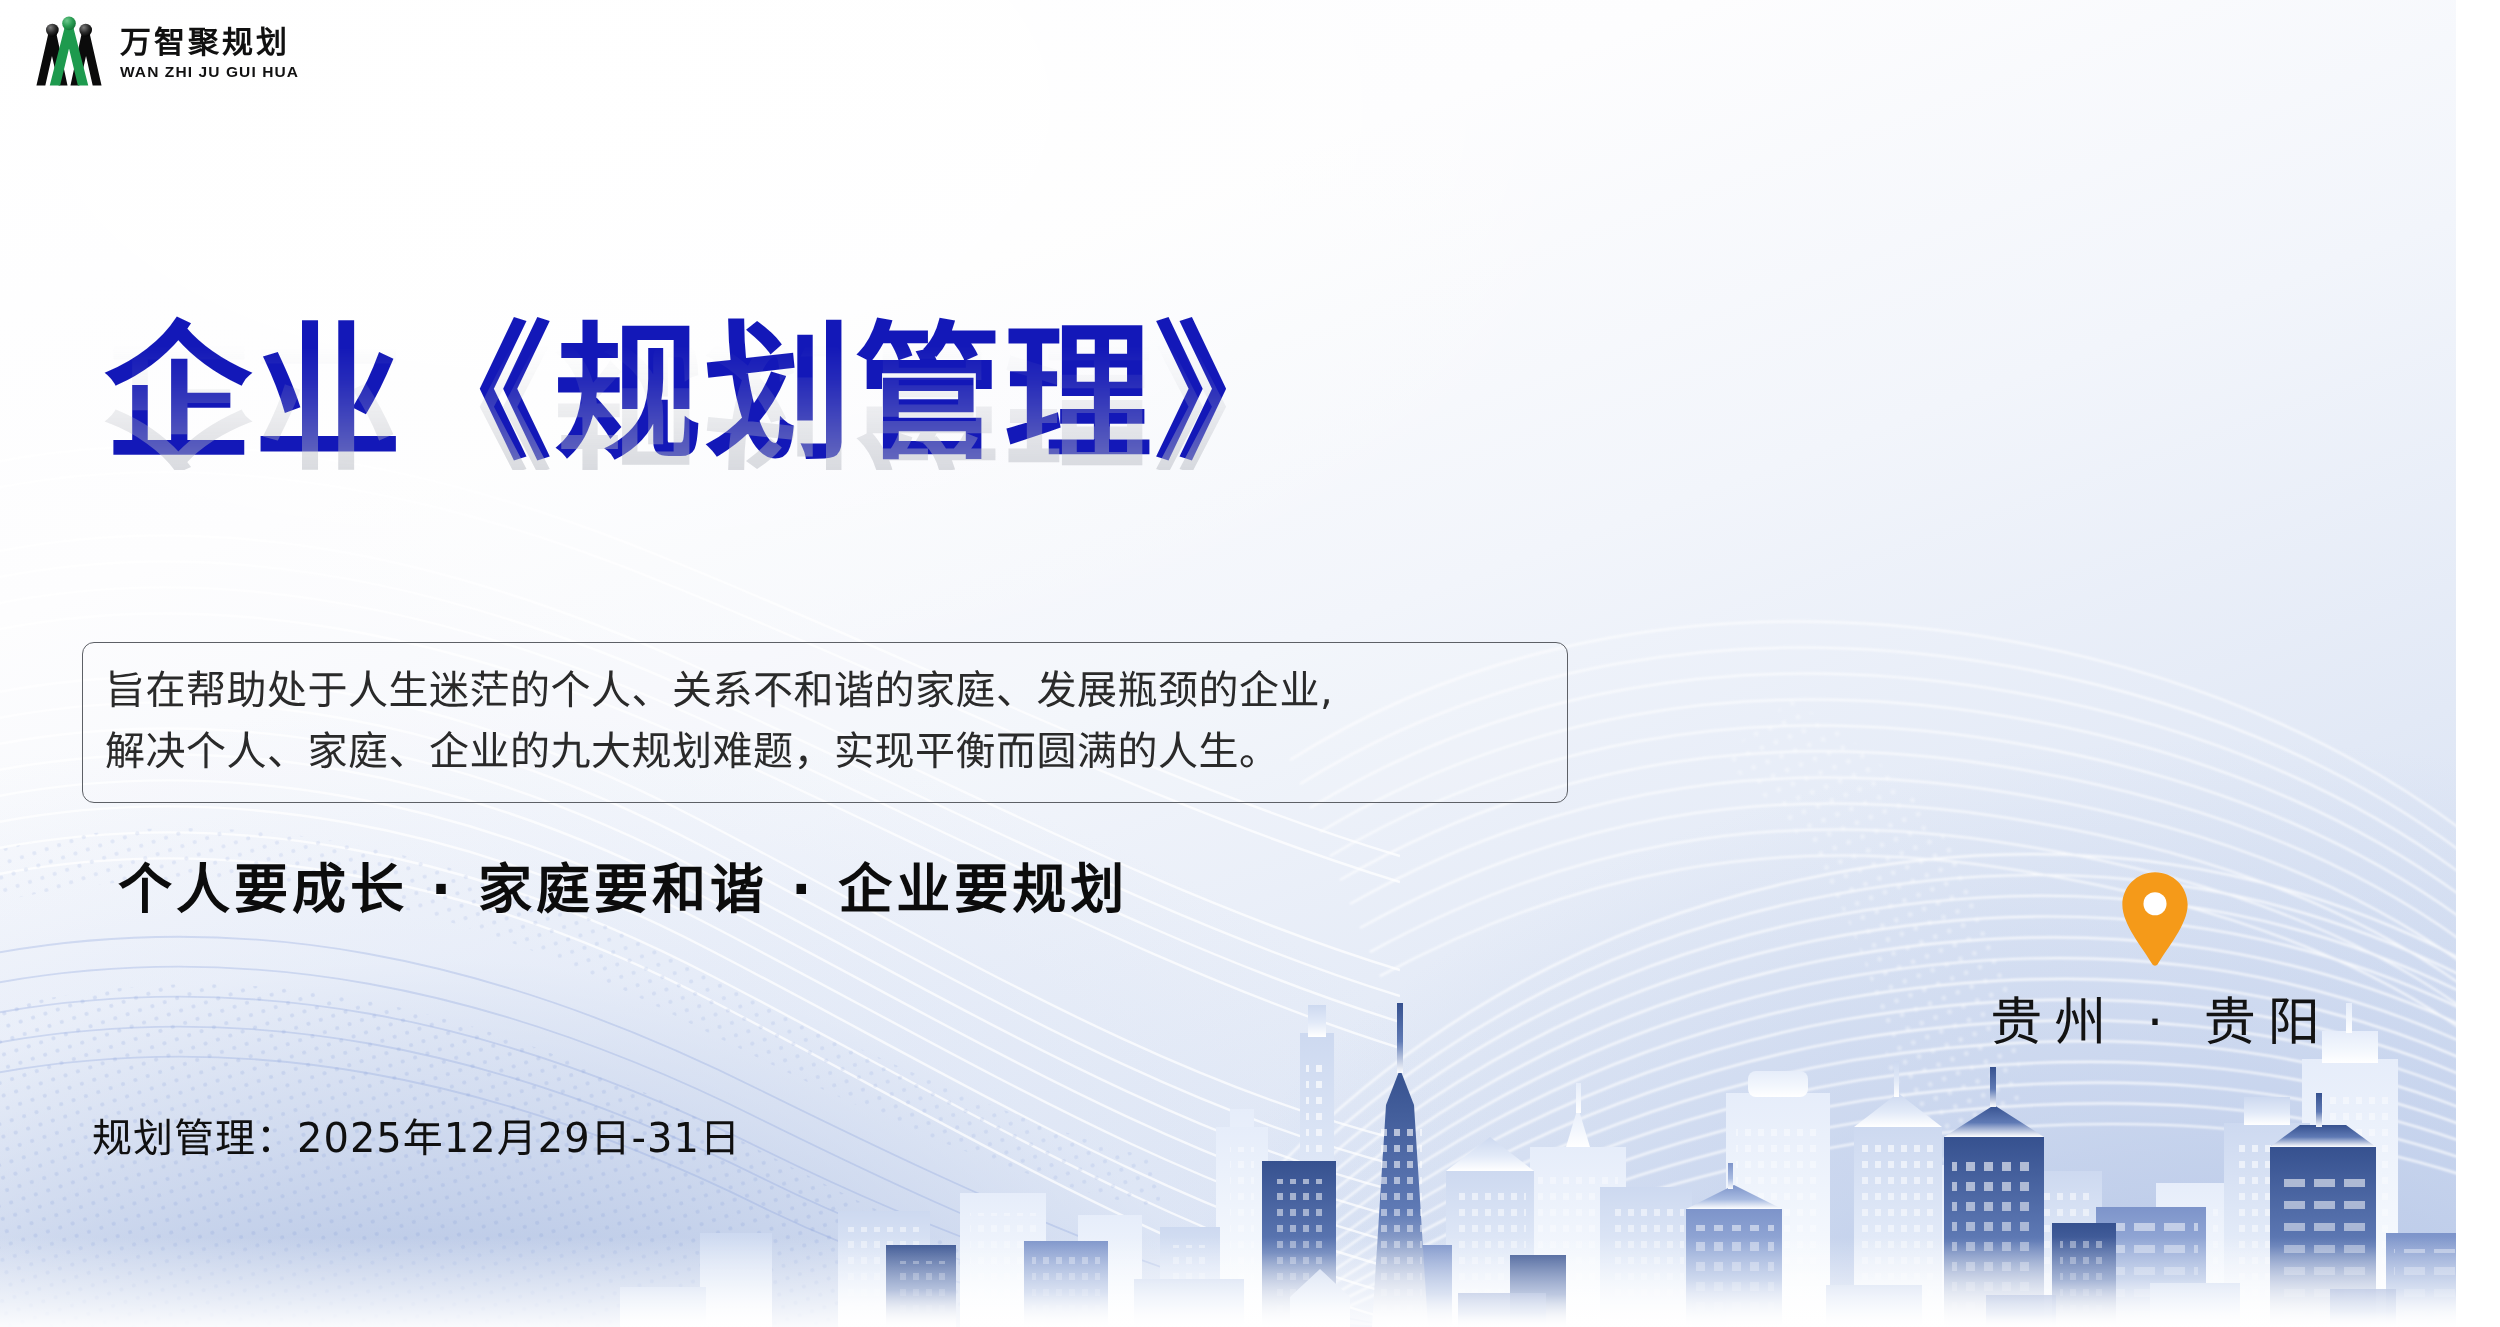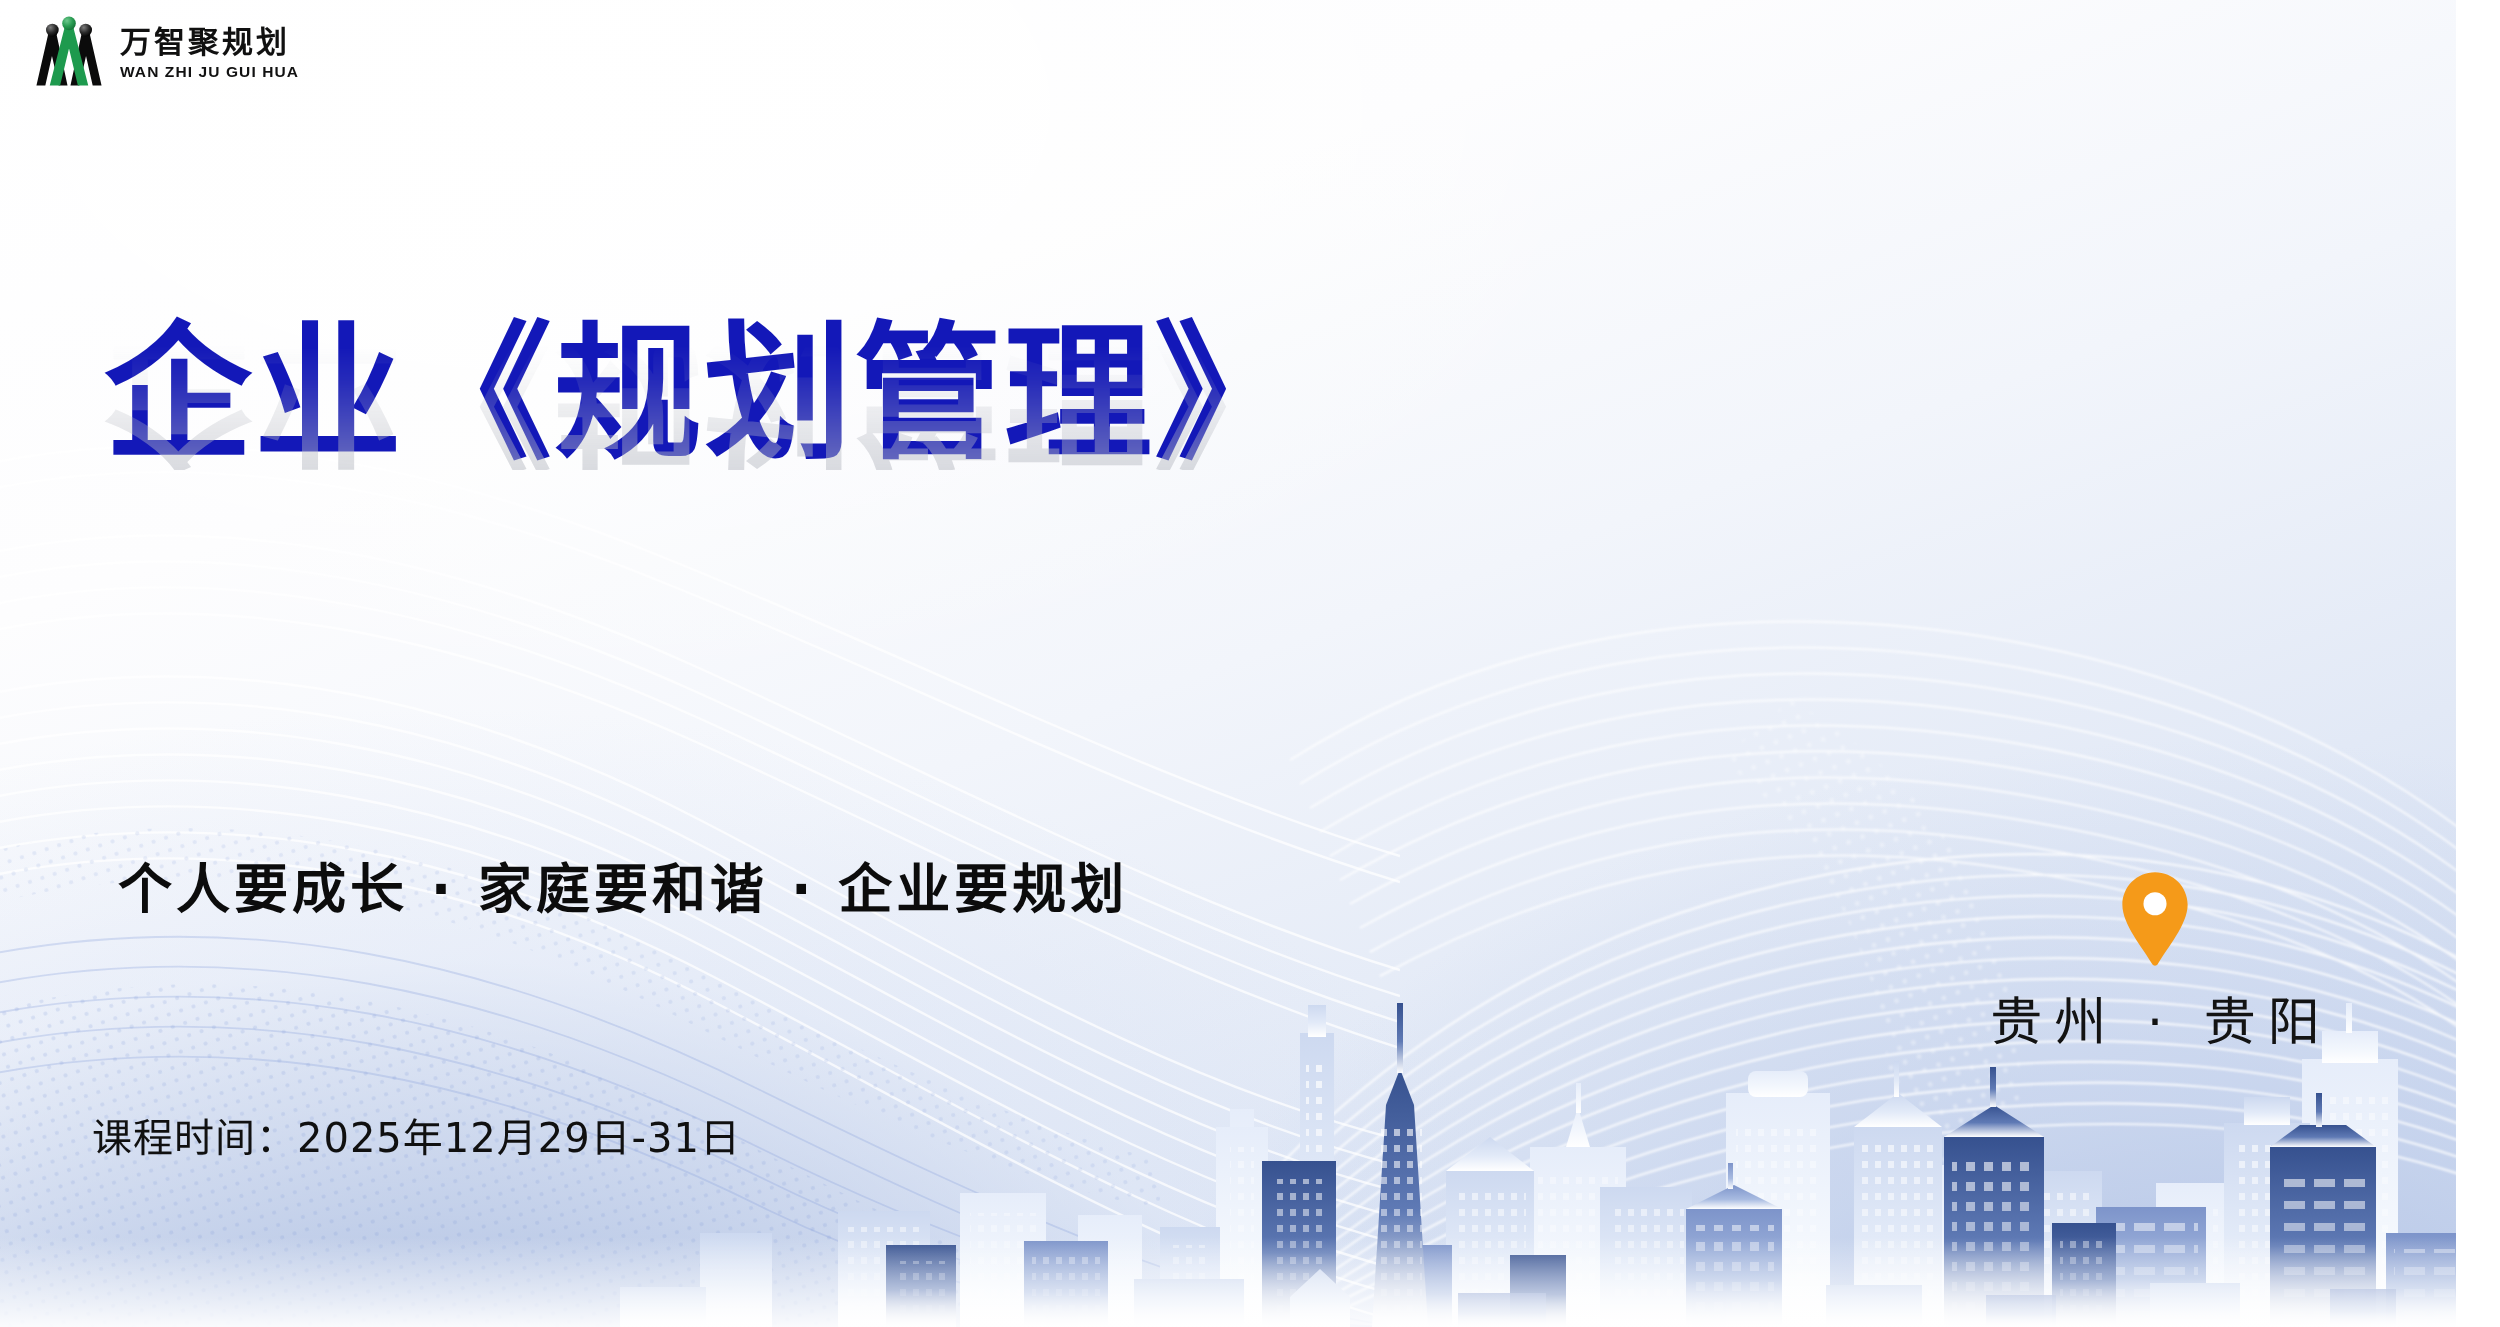--- a/index.html
+++ b/index.html
@@ -248,25 +248,29 @@
       <div class="logo-cn">万智聚规划</div>
       <div class="logo-py">WAN ZHI JU GUI HUA</div>
     </div>
   </div>
 
   <div class="title-block">
     <div class="main-title">企业《规划管理》</div>
     <div class="title-reflection">企业《规划管理》</div>
   </div>
 
+  <div class="desc-box">
+    <div class="desc-line">旨在帮助处于人生迷茫的个人、关系不和谐的家庭、发展瓶颈的企业,</div>
+    <div class="desc-line">解决个人、家庭、企业的九大规划难题，实现平衡而圆满的人生。</div>
+  </div>
 
   <div class="tagline">个人要成长 · 家庭要和谐 · 企业要规划</div>
 
   <div class="info-block">
-    <div class="info-line">课程时间：2025年12月29日-31日</div>
+    <div class="info-line">规划管理：2025年12月29日-31日</div>
   </div>
 
   <div class="loc-wrap">
     <span>
       <svg class="pin-svg" viewBox="0 0 68 90" aria-hidden="true">
         <path d="M34 2 C17.3 2 4 15.3 4 32 C4 50 23 72 31.4 86.4 C32.6 88.5 35.4 88.5 36.6 86.4 C45 72 64 50 64 32 C64 15.3 50.7 2 34 2 Z" fill="#f59a19"></path>
         <circle cx="34" cy="31" r="10.6" fill="#ffffff"></circle>
       </svg>
     </span>
     <div class="loc-city">贵州 · 贵阳</div>

